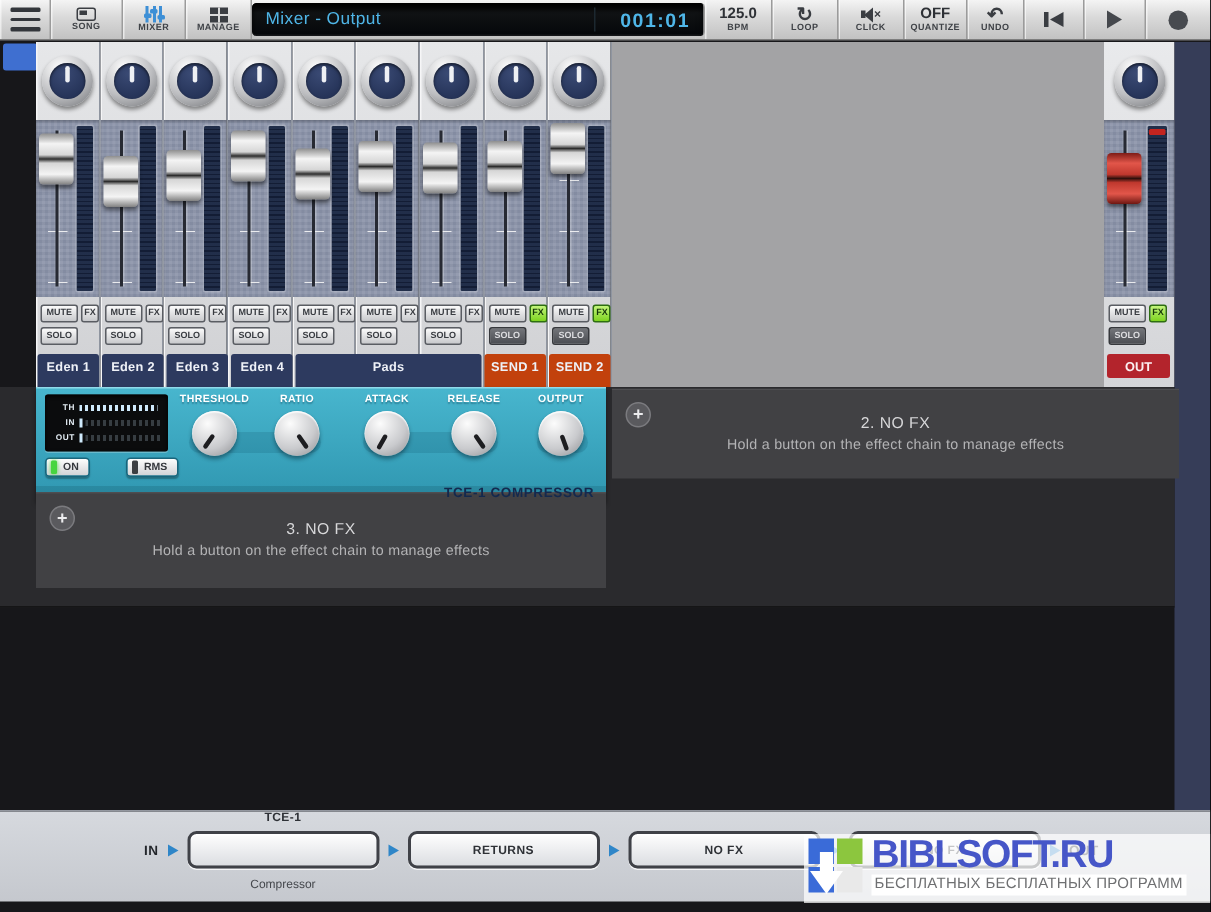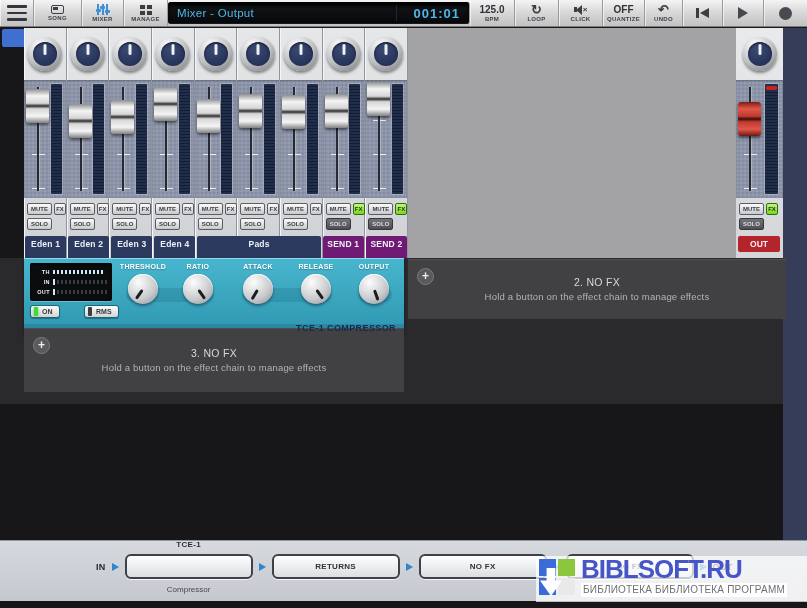--- a/index.html
+++ b/index.html
@@ -71,21 +71,21 @@
   .sbtn{height:12px;border-radius:2px;border:1px solid #5a5d63;background:linear-gradient(#fbfbfb,#c8c9cc);
     font-size:6px;font-weight:bold;line-height:10px;color:#393c41;text-align:center;}
   .sbtn.mute,.sbtn.solo{width:25px;}
   .sbtn.fx{width:12px;}
   .strip.send .sbtn.fx,.out-strip .sbtn.fx{background:linear-gradient(#c3f57b,#7ed321);border-color:#2e6e12;color:#17380a;}
   .strip.send .sbtn.solo,.out-strip .sbtn.solo{background:linear-gradient(#73757a,#4c4e53);border-color:#36383c;color:#dddde0;}
   .labels{position:absolute;left:25px;top:236px;width:382px;height:24px;display:flex;gap:2px;}
   .clabel{flex:1;background:#2d3a5f;border-radius:2px;color:#eef1f7;font-size:8.5px;font-weight:bold;
     line-height:16px;text-align:center;letter-spacing:.2px;}
   .clabel.pads{flex:3;}
-  .clabel.send{background:#701a75;}
+  .clabel.send{background:#c2410c;}
   .mid-void{position:absolute;left:408px;top:28px;width:328px;height:230px;background:#a3a3a5;}
   .out-strip{position:absolute;left:736px;top:28px;width:47px;height:230px;background:linear-gradient(#e9eaec,#d4d5d8);}
   .out-strip .meter{width:13px;right:5px;}
   .out-strip .meter::before{content:'';position:absolute;left:1px;right:1px;top:2px;height:4px;background:#c3241f;border-radius:1px;}
   .out-strip .out-label{position:absolute;left:2px;right:3px;top:208px;height:16px;background:#b3242c;border-radius:2px;
     color:#fbeef0;font-size:8.5px;font-weight:bold;line-height:16px;text-align:center;}
   .right-rail{position:absolute;left:783px;top:28px;width:24px;height:512px;background:#363d58;}
 
   
   .fx-bg{position:absolute;left:0;top:258px;width:783px;height:147px;background:#2a2a2d;border-bottom:1px solid rgba(0,0,0,.5);}
@@ -578,17 +578,17 @@
   <div class="wm">
     <div class="wm-logo">
       <span class="sq b1"></span>
       <span class="sq g1"></span>
       <span class="sq b2"></span>
       <span class="sq g2"></span>
       <span class="wm-arrow"></span>
     </div>
     <div class="wm-text">
       <span class="wm-title">BIBLSOFT.RU</span>
-      <span class="wm-sub">БИБЛИОТЕКА БИБЛИОТЕКА ПРОГРАММ</span>
+      <span class="wm-sub">БЕСПЛАТНЫХ БЕСПЛАТНЫХ ПРОГРАММ</span>
     </div>
   </div>
 
 </div>
 
 </body></html>

